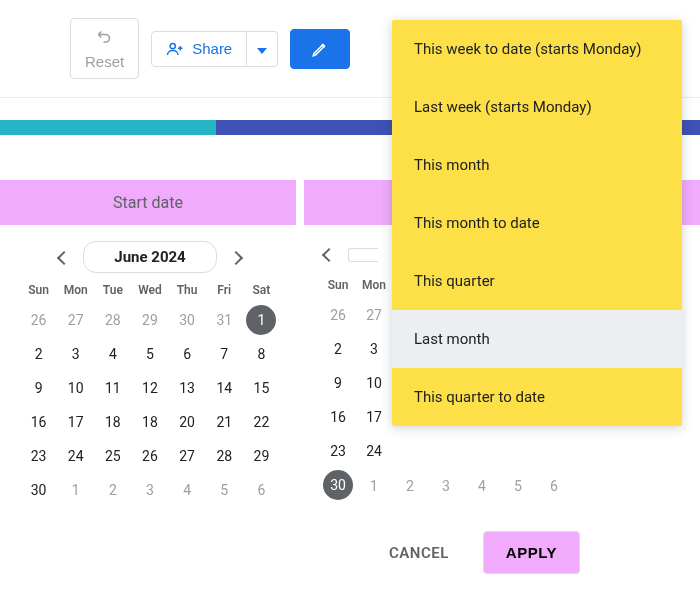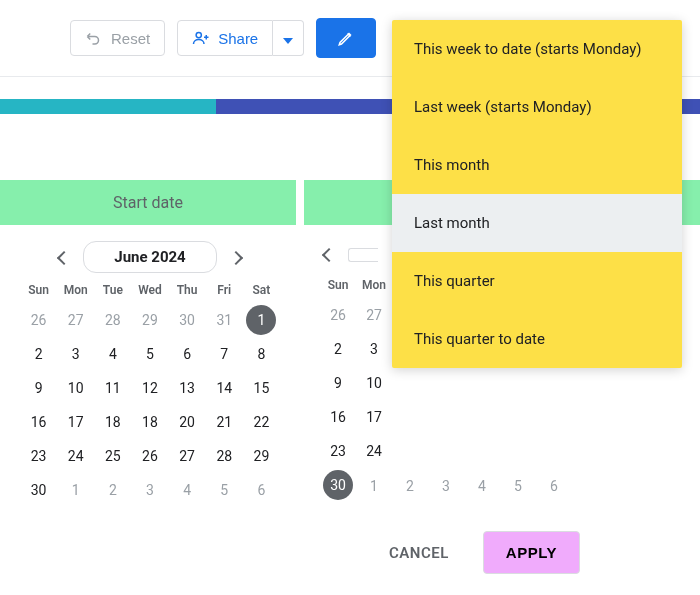--- a/index.html
+++ b/index.html
@@ -1,33 +1,33 @@
 <!DOCTYPE html>
 <html><head>
   <meta charset="utf-8">
   <style>
     * { box-sizing: border-box; margin: 0; padding: 0; }
     body { font-family: -apple-system, BlinkMacSystemFont, "Segoe UI", Roboto, Arial, sans-serif; width: 700px; height: 595px; overflow: hidden; background: #fff; position: relative; }
     .toolbar { display: flex; align-items: center; gap: 12px; padding: 18px 18px 18px 70px; }
     .btn { display: inline-flex; align-items: center; gap: 8px; padding: 8px 14px; border: 1px solid #dadce0; border-radius: 4px; background: #fff; font-size: 15px; cursor: pointer; }
-    .btn-reset { color: #9aa0a6; }
+    .btn-reset { color: #9aa0a6; flex-direction: column; }
     .btn-share { color: #1a73e8; font-weight: 500; }
     .share-group { display: flex; }
     .share-group .btn-share { border-radius: 4px 0 0 4px; }
     .share-group .btn-caret { border-left: none; border-radius: 0 4px 4px 0; padding: 8px 10px; color: #1a73e8; }
     .btn-edit { background: #1a73e8; color: #fff; border-color: #1a73e8; padding: 10px 20px; }
     .icon { width: 18px; height: 18px; display: inline-block; }
     .divider { height: 1px; background: #e8eaed; width: 100%; }
     .band { height: 15px; width: 100%; display: flex; margin-top: 22px; }
     .band .teal { background: #26b5c4; flex: 0 0 216px; }
     .band .blue { background: #3f51b5; flex: 1; }
     .content-bg { background: #fff; height: 52px; }
     .picker { position: absolute; left: 0; top: 180px; width: 700px; background: #fff; }
     .headers { display: flex; gap: 8px; }
-    .hdr { background: #86efac; flex: 1; text-align: center; padding: 13px 0; color: #5f6368; font-size: 16px; }
+    .hdr { background: #f0abfc; flex: 1; text-align: center; padding: 13px 0; color: #5f6368; font-size: 16px; }
     .hdr:first-child { flex: 0 0 296px; }
     .calendars { display: flex; padding: 16px 0 0 0; }
     .cal { flex: 0 0 300px; padding: 0 20px; }
     .cal2 { flex: 0 0 100px; padding: 0 0 0 20px; overflow: hidden; }
     .cal-head { display: flex; align-items: center; justify-content: center; gap: 10px; margin-bottom: 10px; }
     .cal-head .chev { color: #5f6368; cursor: pointer; padding: 4px; }
     .month-box { border: 1px solid #dadce0; border-radius: 13px; padding: 6px 30px; font-weight: 700; font-size: 15px; color: #202124; }
     .dow { display: grid; grid-template-columns: repeat(7, 1fr); text-align: center; font-size: 12px; color: #5f6368; font-weight: 600; margin-bottom: 8px; }
     .dow2 { display: grid; grid-template-columns: repeat(2, 36px); text-align: center; font-size: 12px; color: #5f6368; font-weight: 600; margin-bottom: 8px; }
     .grid { display: grid; grid-template-columns: repeat(7, 1fr); gap: 4px 0; }
@@ -183,16 +183,17 @@
   <div class="actions">
     <span class="cancel">CANCEL</span>
     <button class="apply">APPLY</button>
   </div>
 </div>
 
 <div class="menu" id="menu">
     <div class="menu-item">This week to date (starts Monday)</div>
     <div class="menu-item">Last week (starts Monday)</div>
     <div class="menu-item">This month</div>
+    <div class="menu-item">This month to date</div>
+    <div class="menu-item">This quarter</div>
     <div class="menu-item hover">Last month</div>
-    <div class="menu-item">This quarter</div>
     <div class="menu-item">This quarter to date</div>
   </div>
 
 </body></html>

